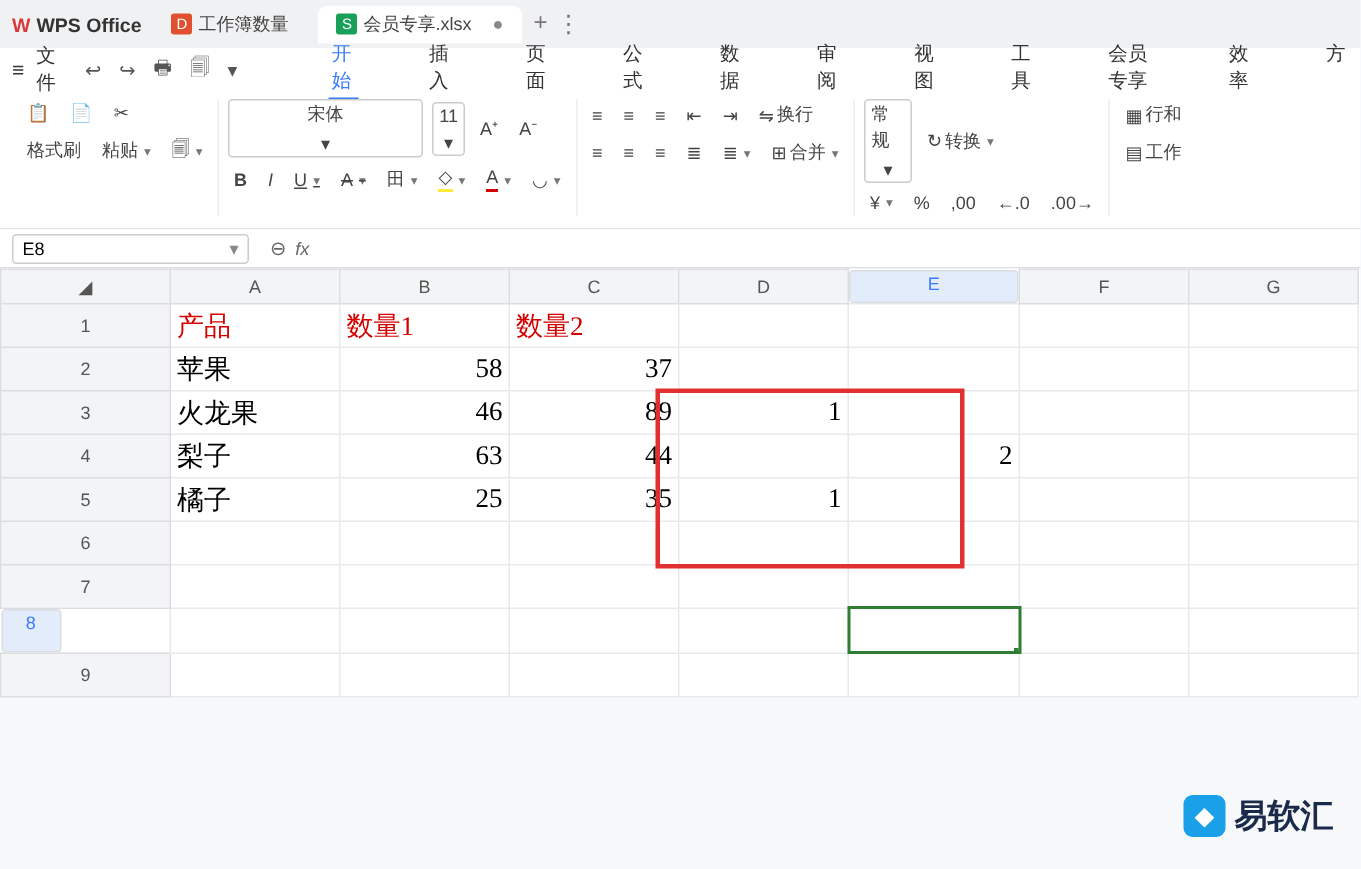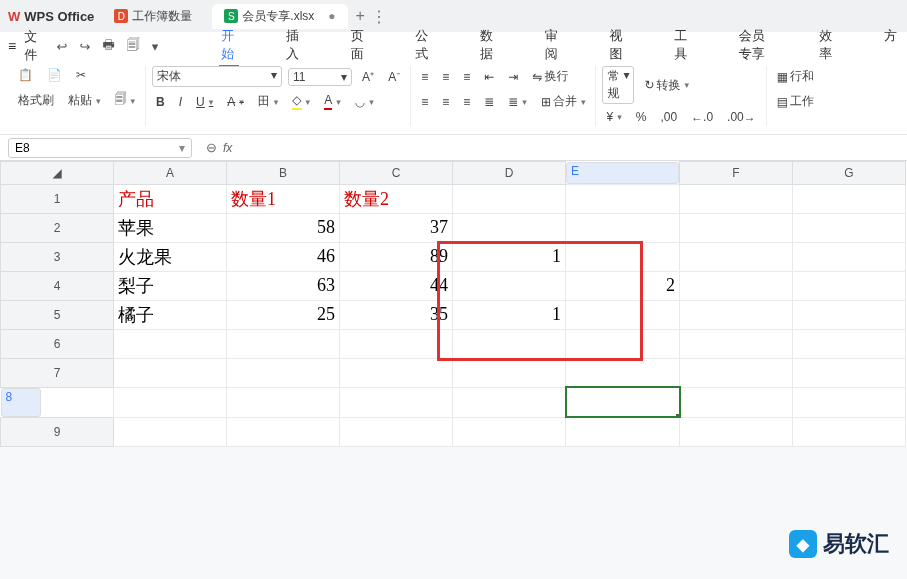--- a/index.html
+++ b/index.html
@@ -18,30 +18,30 @@
     .menubar .icon-btn { color:#555; padding:0 2px; }
     .menubar .tabs { display:flex; gap:14px; margin-left:20px; }
     .menubar .mtab { padding:2px 2px;margin-left:31px; }
     .menubar .mtab.active { color:#3a7afe; border-bottom:2px solid #3a7afe; font-weight:500;}
     
     .ribbon { display:flex; background:#fff; border-bottom:1px solid #e3e4e8; padding:6px 8px 8px; font-size:12px; color:#444; }
     .rgroup { display:flex; flex-direction:column; gap:4px; padding:0 6px; border-right:1px solid #eee; }
     .rgroup:last-child { border-right:none; }
     .rrow { display:flex; align-items:center; gap:6px; }
     .btn { display:flex; align-items:center; gap:2px; padding:2px 4px; cursor:default; }
-    .sel { border:1px solid #ccc; background:#fff; padding:1px 4px; border-radius:3px; display:flex; gap:4px; }
+    .sel { border:1px solid #ccc; background:#fff; padding:1px 4px; border-radius:3px; display:flex; align-items:center; gap:4px;flex-direction:column; }
     .sel.font { width:130px; justify-content:space-between;}
-    .sel.size { width:64px; justify-content:space-between;}
+    .sel.size { width:22px; justify-content:space-between;}
     .caret::after { content:"▾"; font-size:9px; color:#777; margin-left:2px;}
     .ul { text-decoration:underline; }
     .strike { text-decoration:line-through; }
     .color-bar { border-bottom:2px solid; padding-bottom:1px; }
     
     .formula-row { display:flex; align-items:center; height:26px; background:#fff; border-bottom:1px solid #dcdde1; }
-    .namebox { width:184px; border:1px solid #ccc; margin:2px 8px; padding:2px 6px; font-size:12px; display:flex; align-items:flex-start; justify-content:space-between; border-radius:3px; background:#fff;}
+    .namebox { width:158px; border:1px solid #ccc; margin:2px 8px; padding:2px 6px; font-size:12px; display:flex; align-items:flex-start; justify-content:space-between; border-radius:3px; background:#fff;}
     .fx-area { display:flex; align-items:center; gap:6px; color:#666; font-size:12px; flex:1; padding:0 6px;}
     .fx-area .lens { font-size:13px; }
     .fx-input { flex:1; height:20px; }
     
     .grid-wrap { position:relative; background:#fff; }
     table.ss { border-collapse:collapse; table-layout:fixed; }
     .colhdr th, .corner { background:#f3f4f6; border:1px solid #dcdde1; font-weight:normal; font-size:12px; color:#555; height:22px; }
     .corner { width:40px; }
     .colhdr th { width:113px; }
     .rowhdr { background:#f3f4f6; border:1px solid #dcdde1; text-align:center; font-size:12px; color:#555; width:40px; height:29px;}

